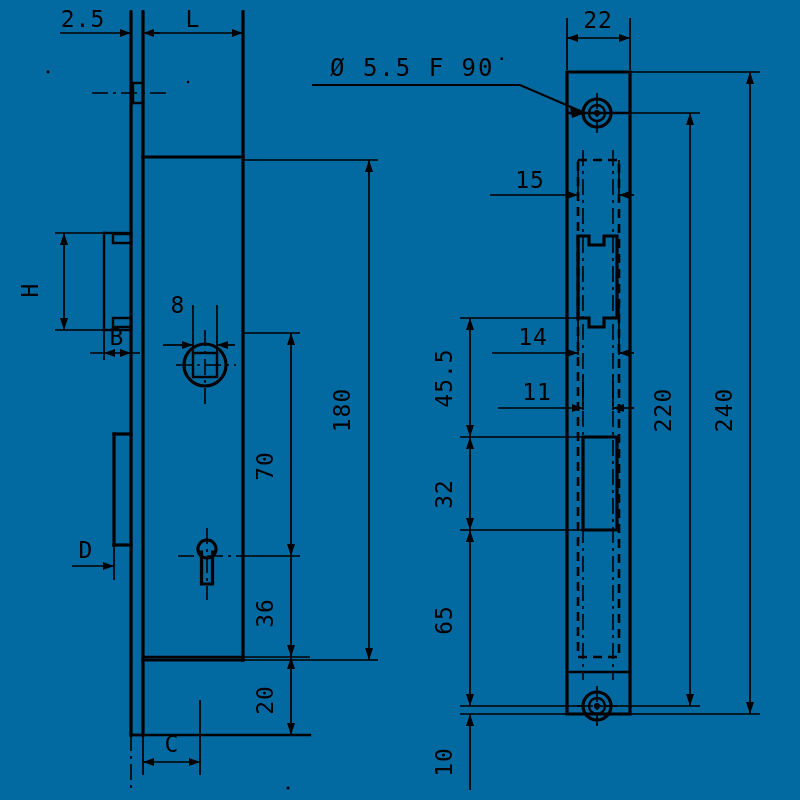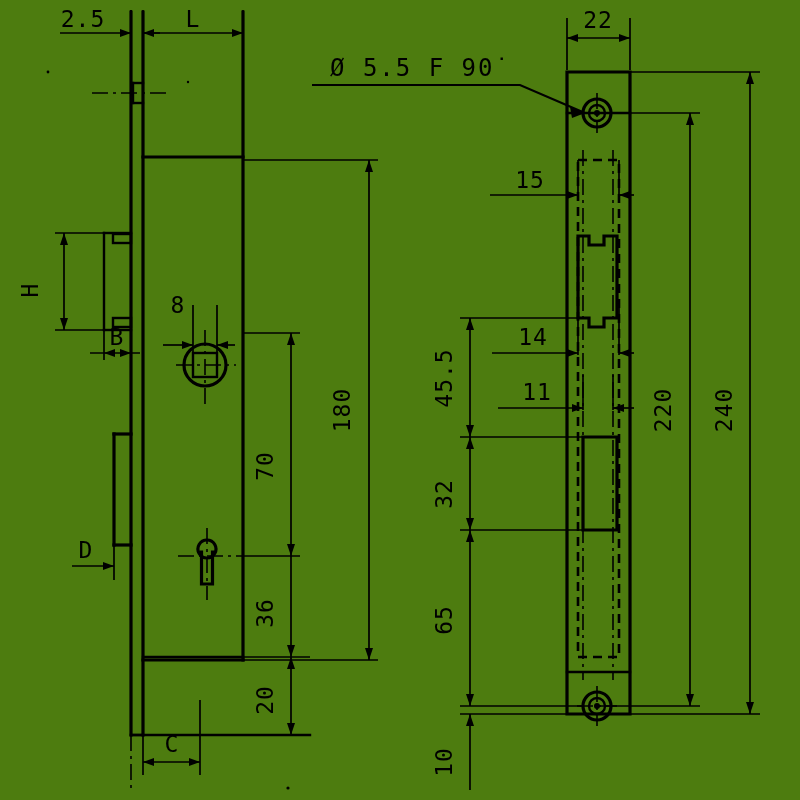--- a/index.html
+++ b/index.html
@@ -5,21 +5,21 @@
 <style>
   html,body{margin:0;padding:0;background:#ffffff;}
   body{
     font-family:"DejaVu Sans Mono","Liberation Mono",monospace;
     color:#000;
   }
   #sheet{
     position:relative;
     width:800px;
     height:800px;
-    background:#4d7c0f;
+    background:#0369a1;
     overflow:hidden;
   }
   #sheet svg{position:absolute;left:0;top:0;}
   .dimtext{
     font-family:"DejaVu Sans Mono","Liberation Mono",monospace;
     font-size:23px;
     fill:#000;
     letter-spacing:1px;
   }
   .notetext{

